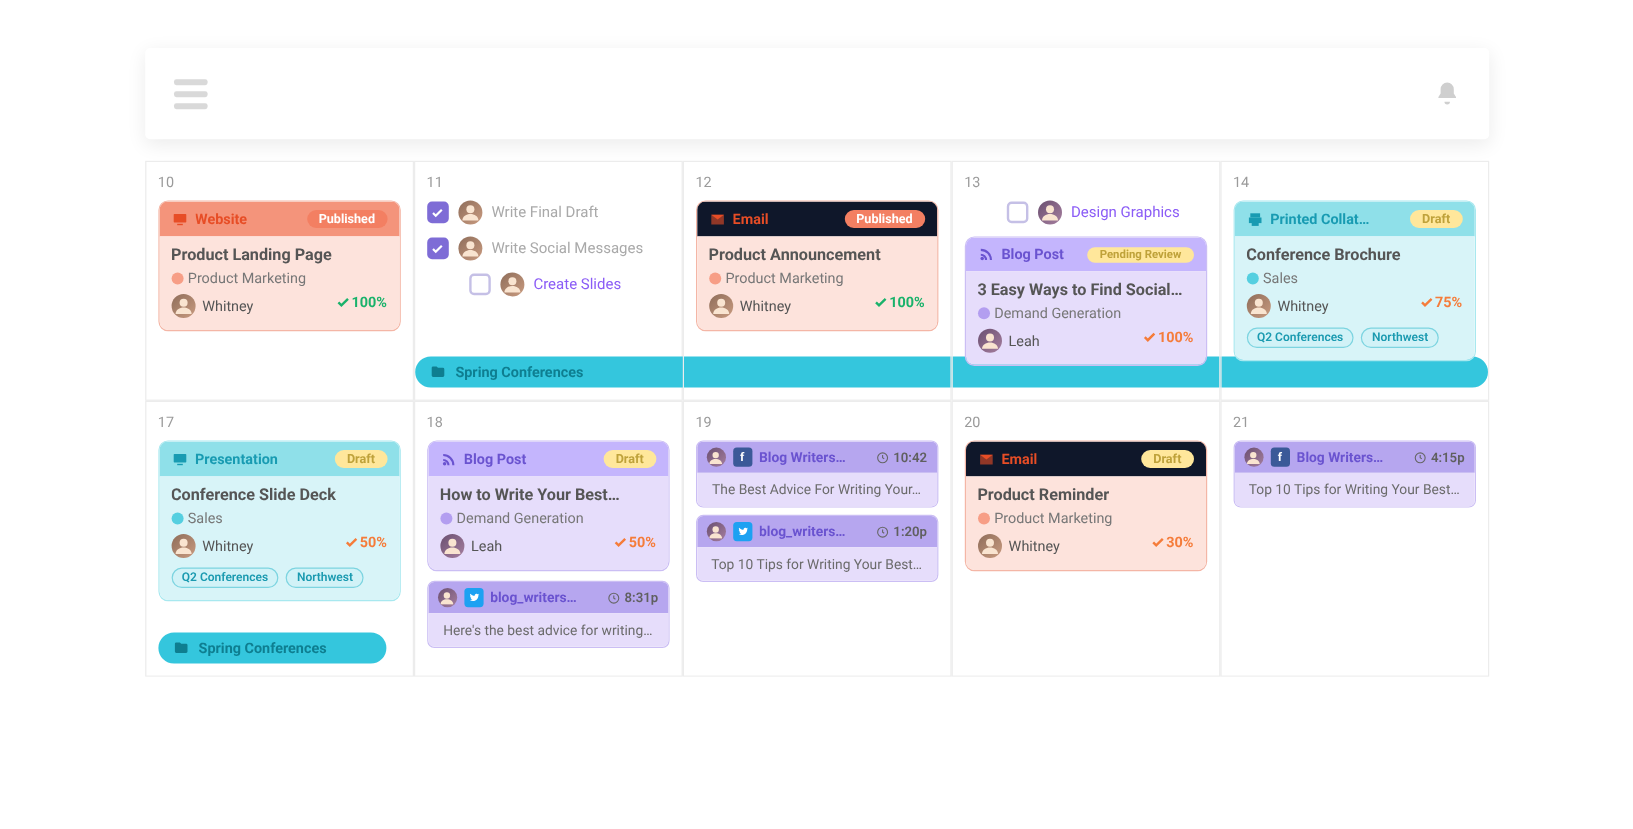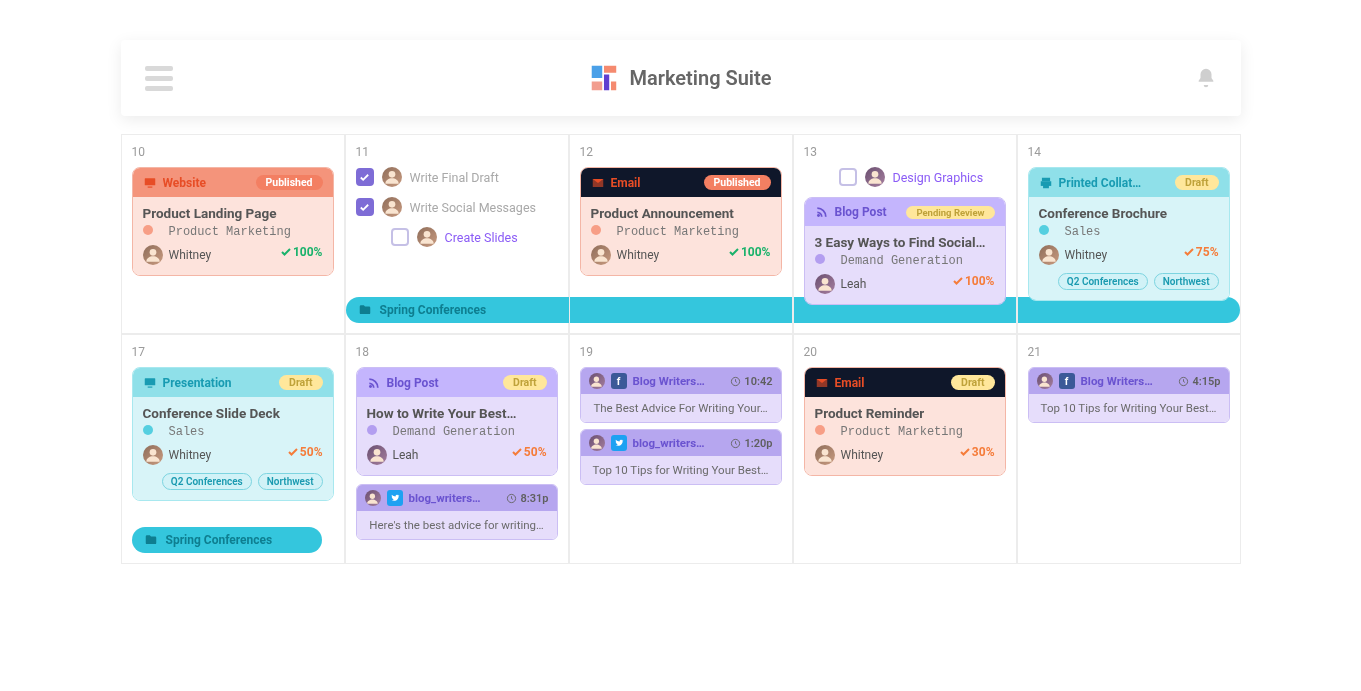--- a/index.html
+++ b/index.html
@@ -98,21 +98,21 @@
     padding: 7px 10px;
     font-weight: 700;
   }
   .card .body {
     padding: 8px 10px 10px;
   }
   .card .title {
     font-size: 13.5px; font-weight: 700; color:#555; margin-bottom:4px;
     white-space: nowrap; overflow:hidden; text-overflow:ellipsis;
   }
-  .meta { display:flex; align-items:flex-start; gap:16px; margin-top:4px; font-size:12px; color:#777;font-family:Liberation Mono, monospace; }
+  .meta { display:flex; align-items:center; gap:4px; margin-top:4px; font-size:12px; color:#777; }
   .dot { width:10px; height:10px; border-radius:50%; display:inline-block; }
   .foot { display:flex; align-items:flex-start; justify-content:space-between; margin-top:6px; }
   .foot .who { display:flex; align-items:center; gap:6px; font-size:12px; color:#555;}
   .pct { font-weight:700; font-size:12px; display:flex; align-items:center; gap:1px; }
   .pct.green { color:#1ab26b; }
   .pct.orange { color:#f57c3a; }
 
   .pill {
     border-radius: 999px; padding: 1px 10px; font-size:10.5px; font-weight:700;
     margin-left:auto;
@@ -140,21 +140,21 @@
   .printed .head { background:#8fe0e9; color:#189bb2; }
   .printed { border-color:#a8e8ef; }
   .printed .body { background:#d8f4f8; }
   .printed .dot { background:#55cfe0; }
 
   .pres .head { background:#8fe0e9; color:#189bb2; }
   .pres { border-color:#a8e8ef; }
   .pres .body { background:#d8f4f8; }
   .pres .dot { background:#55cfe0; }
 
-  .tags { display:flex; gap:6px; margin-top:8px; flex-wrap:wrap;justify-content:flex-end; }
+  .tags { display:flex; gap:6px; margin-top:8px; flex-wrap:wrap; }
   .tag {
     font-size:10px; font-weight:600; color:#1a9ab0;
     border:1px solid #7cd4e0; background:#d1f2f7;
     border-radius:999px; padding:2px 8px;
   }
 
   
   .social {
     border-radius:6px; overflow:hidden; margin-bottom:6px;
     border:1px solid #cbbef4;
@@ -194,30 +194,20 @@
 </head>
 <body>
 
 <div class="app">
   <div class="topbar">
     <div class="hamburger">
         <span></span>
         <span></span>
         <span></span>
       </div>
-    <div class="brand">
-      <svg class="logo" viewBox="0 0 32 32">
-        <rect class="a" x="2" y="2" width="12" height="14"></rect>
-        <rect class="b" x="16" y="2" width="14" height="8"></rect>
-        <rect class="c" x="16" y="12" width="6" height="18"></rect>
-        <rect class="d" x="2" y="20" width="12" height="10"></rect>
-        <rect class="b" x="24" y="20" width="6" height="10"></rect>
-      </svg>
-      <span class="title">Marketing Suite</span>
-    </div>
     <svg class="bell" width="22" height="22" viewBox="0 0 24 24" fill="currentColor">
         <path d="M12 2a6 6 0 0 0-6 6v4l-2 3v1h16v-1l-2-3V8a6 6 0 0 0-6-6zm0 20a2.5 2.5 0 0 0 2.5-2.5h-5A2.5 2.5 0 0 0 12 22z"></path>
       </svg>
   </div>
 
   <div class="calendar">
 
     <div class="row">
 
       <div class="cell">

